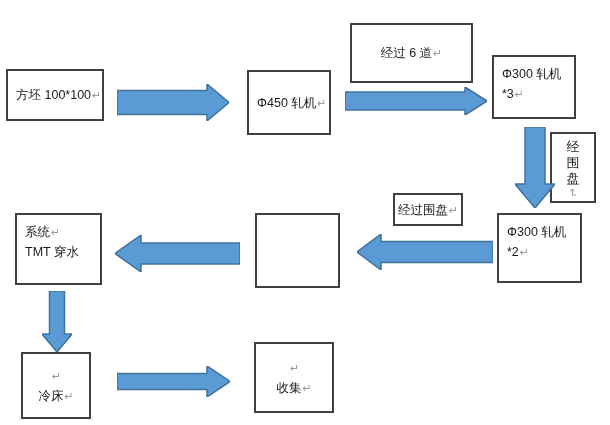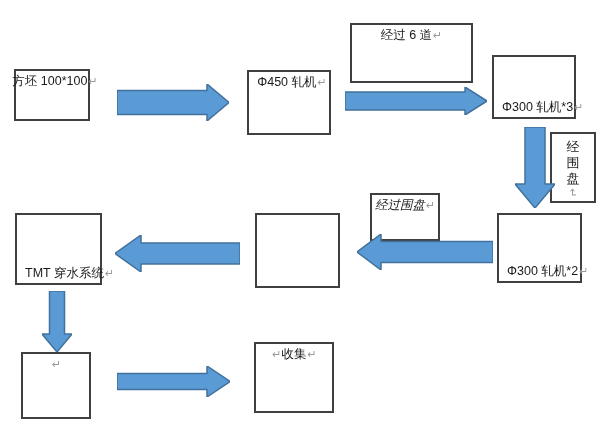--- a/index.html
+++ b/index.html
@@ -13,24 +13,24 @@
   }
   .box {
     position: absolute;
     background: var(--box-fill, #ffffff);
     border: 2px solid var(--box-border, #404040);
     box-sizing: border-box;
     color: var(--text-color, #1a1a1a);
     font-size: 12.5px;
     line-height: 20px;
   }
-  .box .inner { width: 100%; height: 100%; display: flex; flex-direction: row; box-sizing: border-box; }
+  .box .inner { width: 100%; height: 100%; display: flex; flex-direction: column; box-sizing: border-box; }
   .v-center { justify-content: center; }
   .pad-left { padding-left: 8px; padding-right: 2px; }
-  .pad-top { padding-top: 7px; align-items: flex-end; }
+  .pad-top { padding-top: 7px; }
   .t-center { text-align: center; }
   .t-left { text-align: left; }
   .line { white-space: nowrap; }
   .pilcrow {
     color: var(--pilcrow-color, #9a9a9a);
     font-size: 11px;
     padding-left: 1px;
   }
   .vbox-inner {
     width: 100%; height: 100%;
@@ -46,21 +46,21 @@
     font-size: 11px; line-height: 12px;
   }
   .arrow { position: absolute; }
   .arrow svg { display: block; }
 </style>
 </head>
 <body>
 
 <div id="canvas">
 
-  <div class="box" style="left:14px; top:69px; width:76px; height:52px;">
+  <div class="box" style="left:6px; top:69px; width:98px; height:52px;">
     <div class="inner v-center pad-left">
       <div class="line t-left"><span>方坯 100*100</span><span class="pilcrow">↵</span></div>
     </div>
   </div>
 
   <div class="box" style="left:247px; top:70px; width:84px; height:65px;">
     <div class="inner v-center pad-left">
       <div class="line t-left"><span>Φ450 轧机</span><span class="pilcrow">↵</span></div>
     </div>
   </div>
@@ -87,41 +87,42 @@
     </div>
   </div>
 
   <div class="box" style="left:497px; top:213px; width:85px; height:70px;">
     <div class="inner pad-top pad-left">
       <div class="line t-left"><span>Φ300 轧机</span></div>
       <div class="line t-left"><span>*2</span><span class="pilcrow">↵</span></div>
     </div>
   </div>
 
-  <div class="box" style="left:370px; top:193px; width:70px; height:48px;font-style:italic;">
+  <div class="box" style="left:393px; top:193px; width:70px; height:33px;">
     <div class="inner v-center">
       <div class="line t-center"><span>经过围盘</span><span class="pilcrow">↵</span></div>
     </div>
   </div>
 
   <div class="box" style="left:255px; top:213px; width:85px; height:75px;">
     <div class="inner pad-top pad-left">
     </div>
   </div>
 
   <div class="box" style="left:15px; top:213px; width:87px; height:72px;">
     <div class="inner pad-top pad-left">
+      <div class="line t-left"><span>系统</span><span class="pilcrow">↵</span></div>
       <div class="line t-left"><span>TMT 穿水</span></div>
-      <div class="line t-left"><span>系统</span><span class="pilcrow">↵</span></div>
     </div>
   </div>
 
   <div class="box" style="left:21px; top:352px; width:70px; height:67px;">
     <div class="inner v-center">
       <div class="line t-center"><span class="pilcrow">↵</span></div>
+      <div class="line t-center"><span>冷床</span><span class="pilcrow">↵</span></div>
     </div>
   </div>
 
   <div class="box" style="left:254px; top:342px; width:80px; height:71px;">
     <div class="inner v-center">
       <div class="line t-center"><span class="pilcrow">↵</span></div>
       <div class="line t-center"><span>收集</span><span class="pilcrow">↵</span></div>
     </div>
   </div>
 

